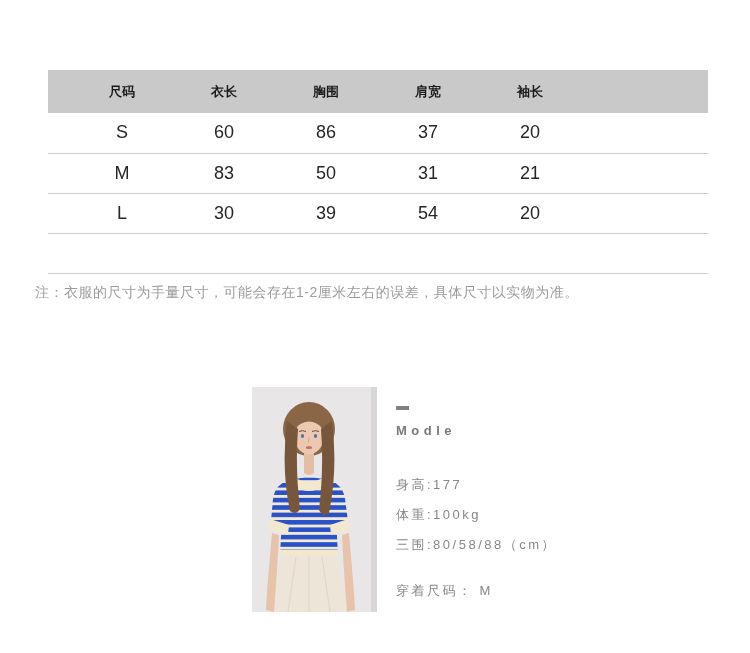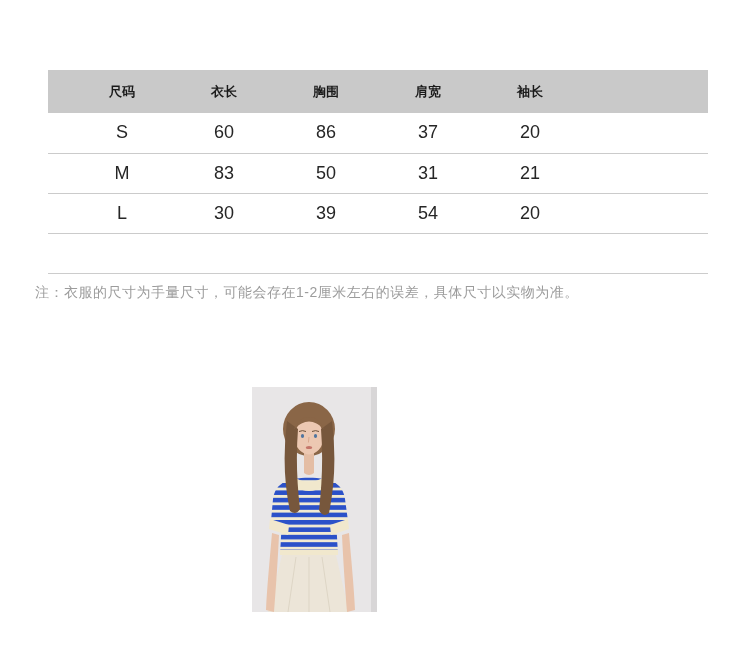--- a/index.html
+++ b/index.html
@@ -209,14 +209,24 @@
       <path d="M20,146 C18,170 15,200 14,223 L22,225 C24,200 26,170 27,148 Z" fill="#e8c3ab"></path>
       <path d="M97,146 C99,170 102,200 103,223 L95,225 C93,200 91,170 90,148 Z" fill="#e8c3ab"></path>
 
       <path d="M35,34 Q29,82 38,124 Q44,129 48,122 Q43,80 46,42 Z" fill="#77573c"></path>
       <path d="M80,34 Q86,82 77,126 Q71,131 67,123 Q72,80 69,42 Z" fill="#77573c"></path>
 
       <path d="M42,42 Q57,27 72,42 Q67,30 57,30 Q47,30 42,42 Z" fill="#8a6647"></path>
     </svg>
   </div>
 
+  <div class="model-details">
+    <div class="heading-dash"></div>
+    <div class="model-heading">Modle</div>
+    <div class="model-lines">
+      <div class="model-line">身高:177</div>
+      <div class="model-line">体重:100kg</div>
+      <div class="model-line">三围:80/58/88（cm）</div>
+      <div class="model-line wearing">穿着尺码： M</div>
+    </div>
+  </div>
 
 </div>
 
 </body></html>

